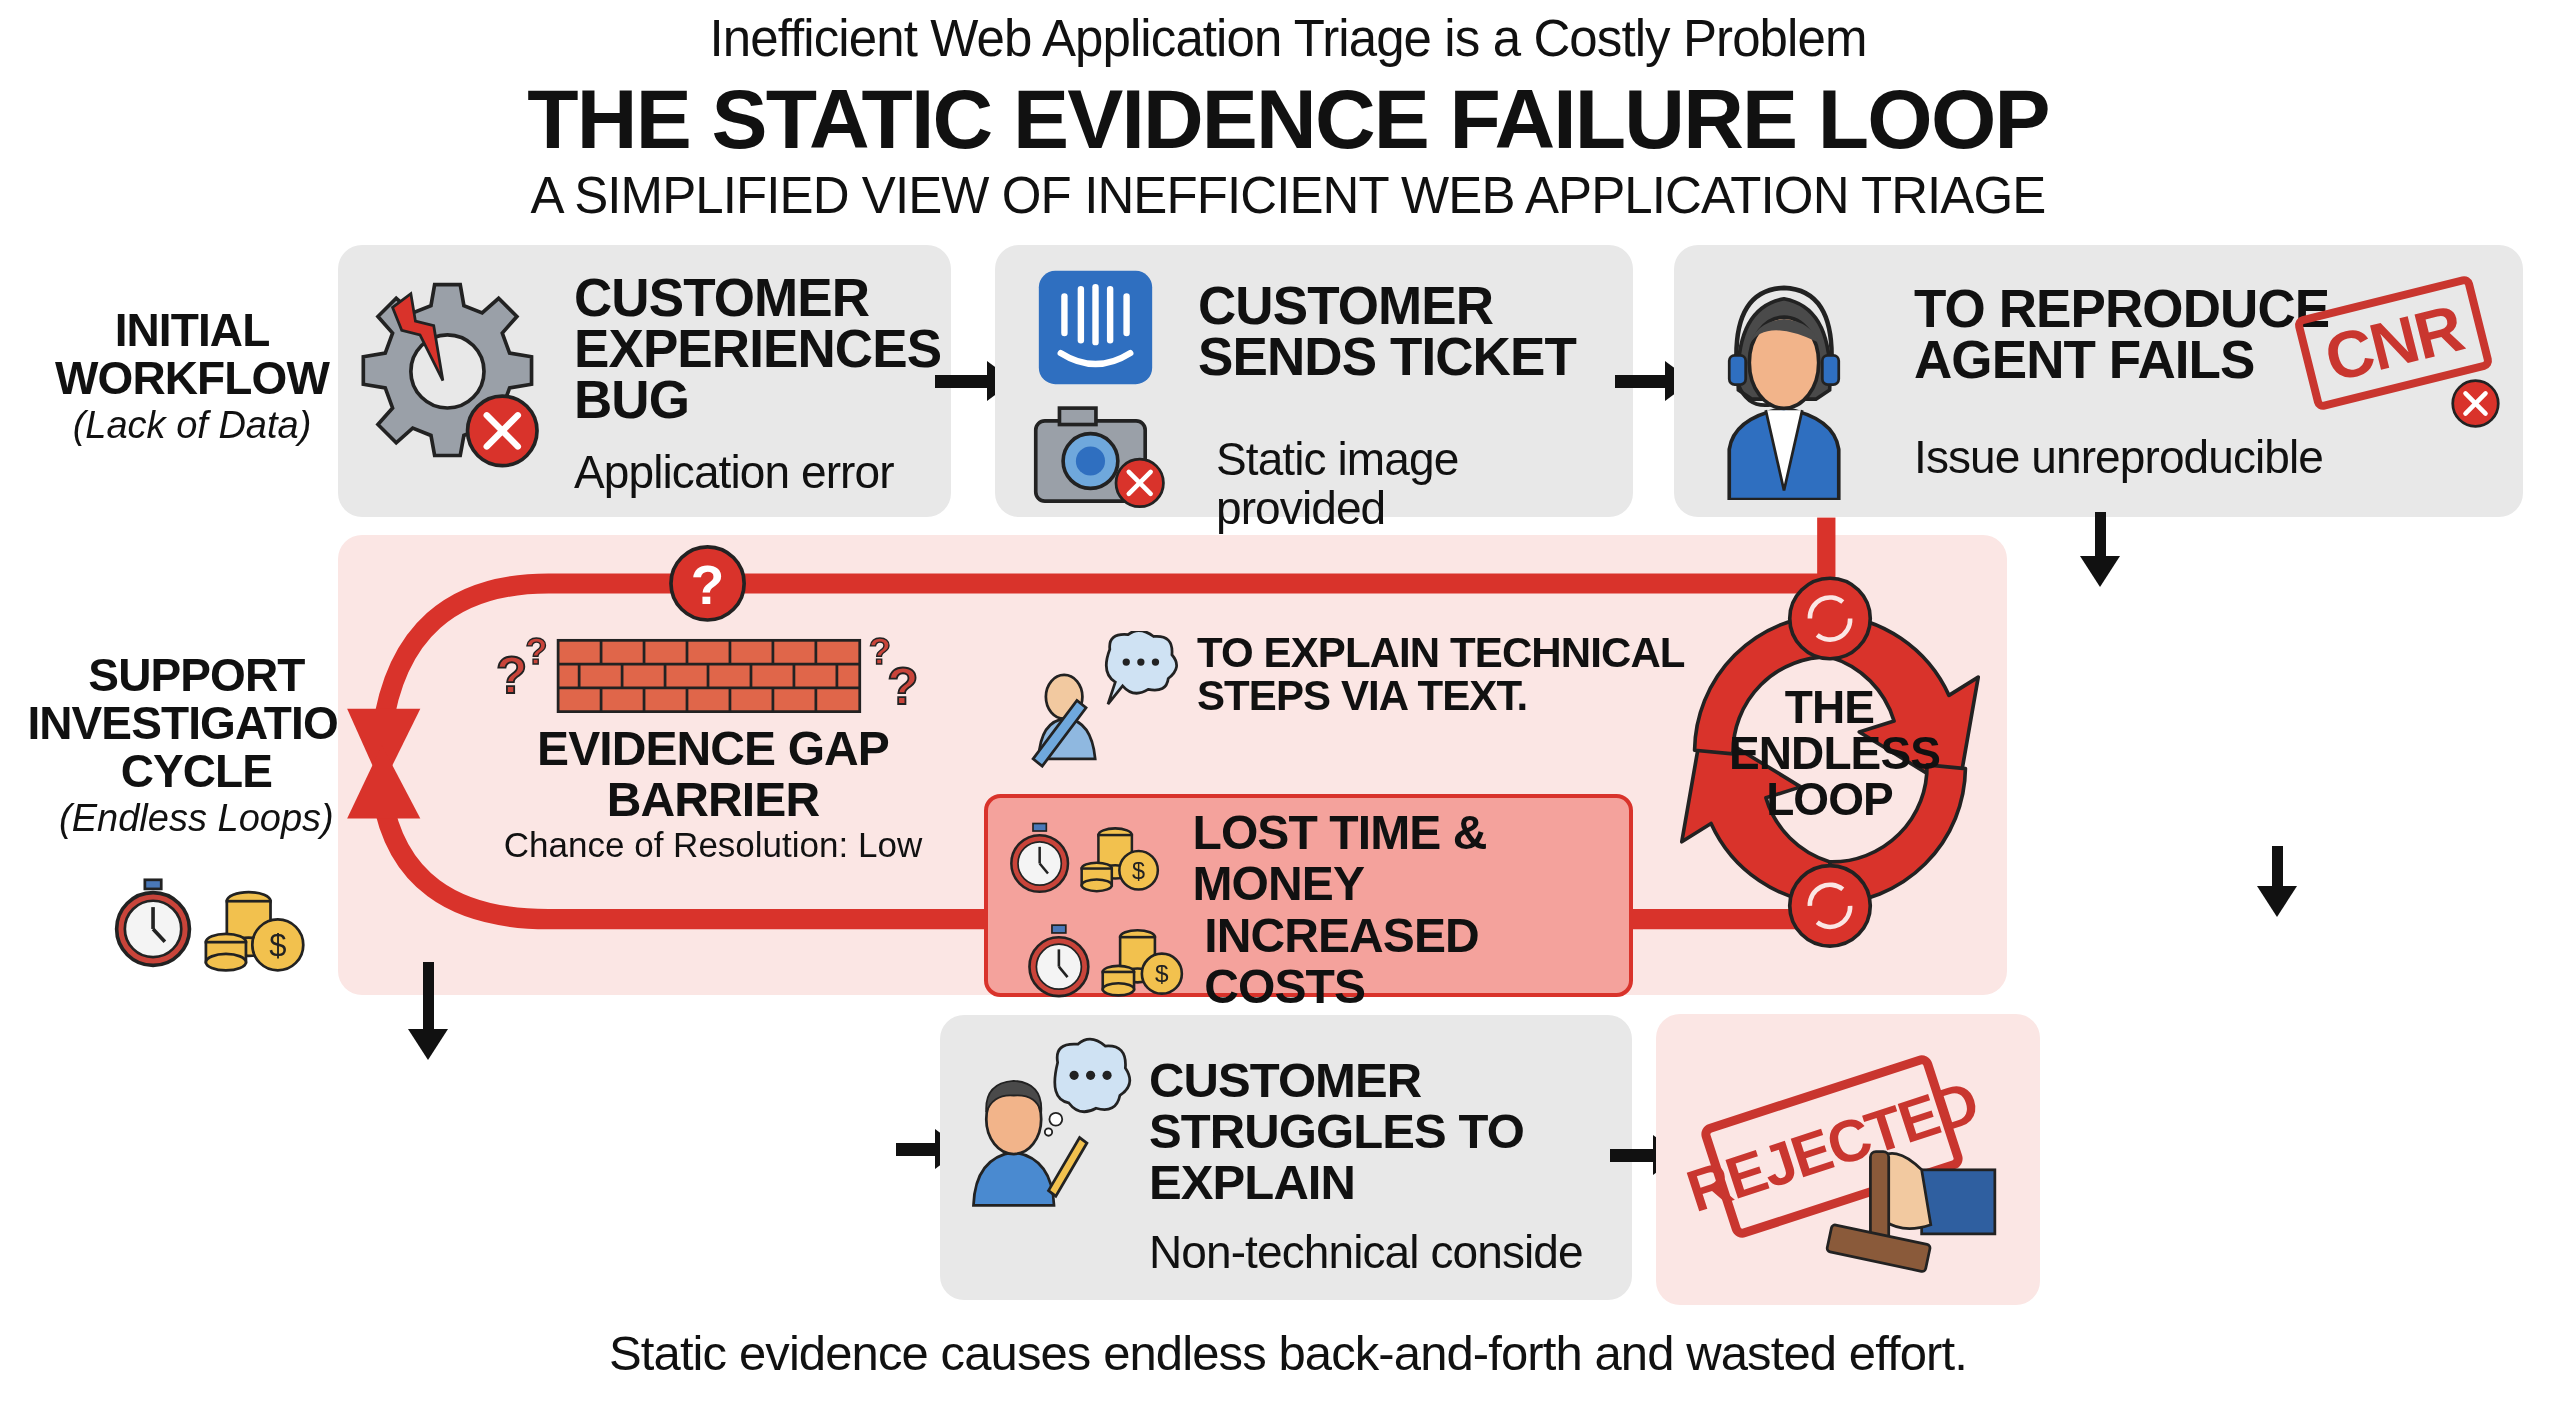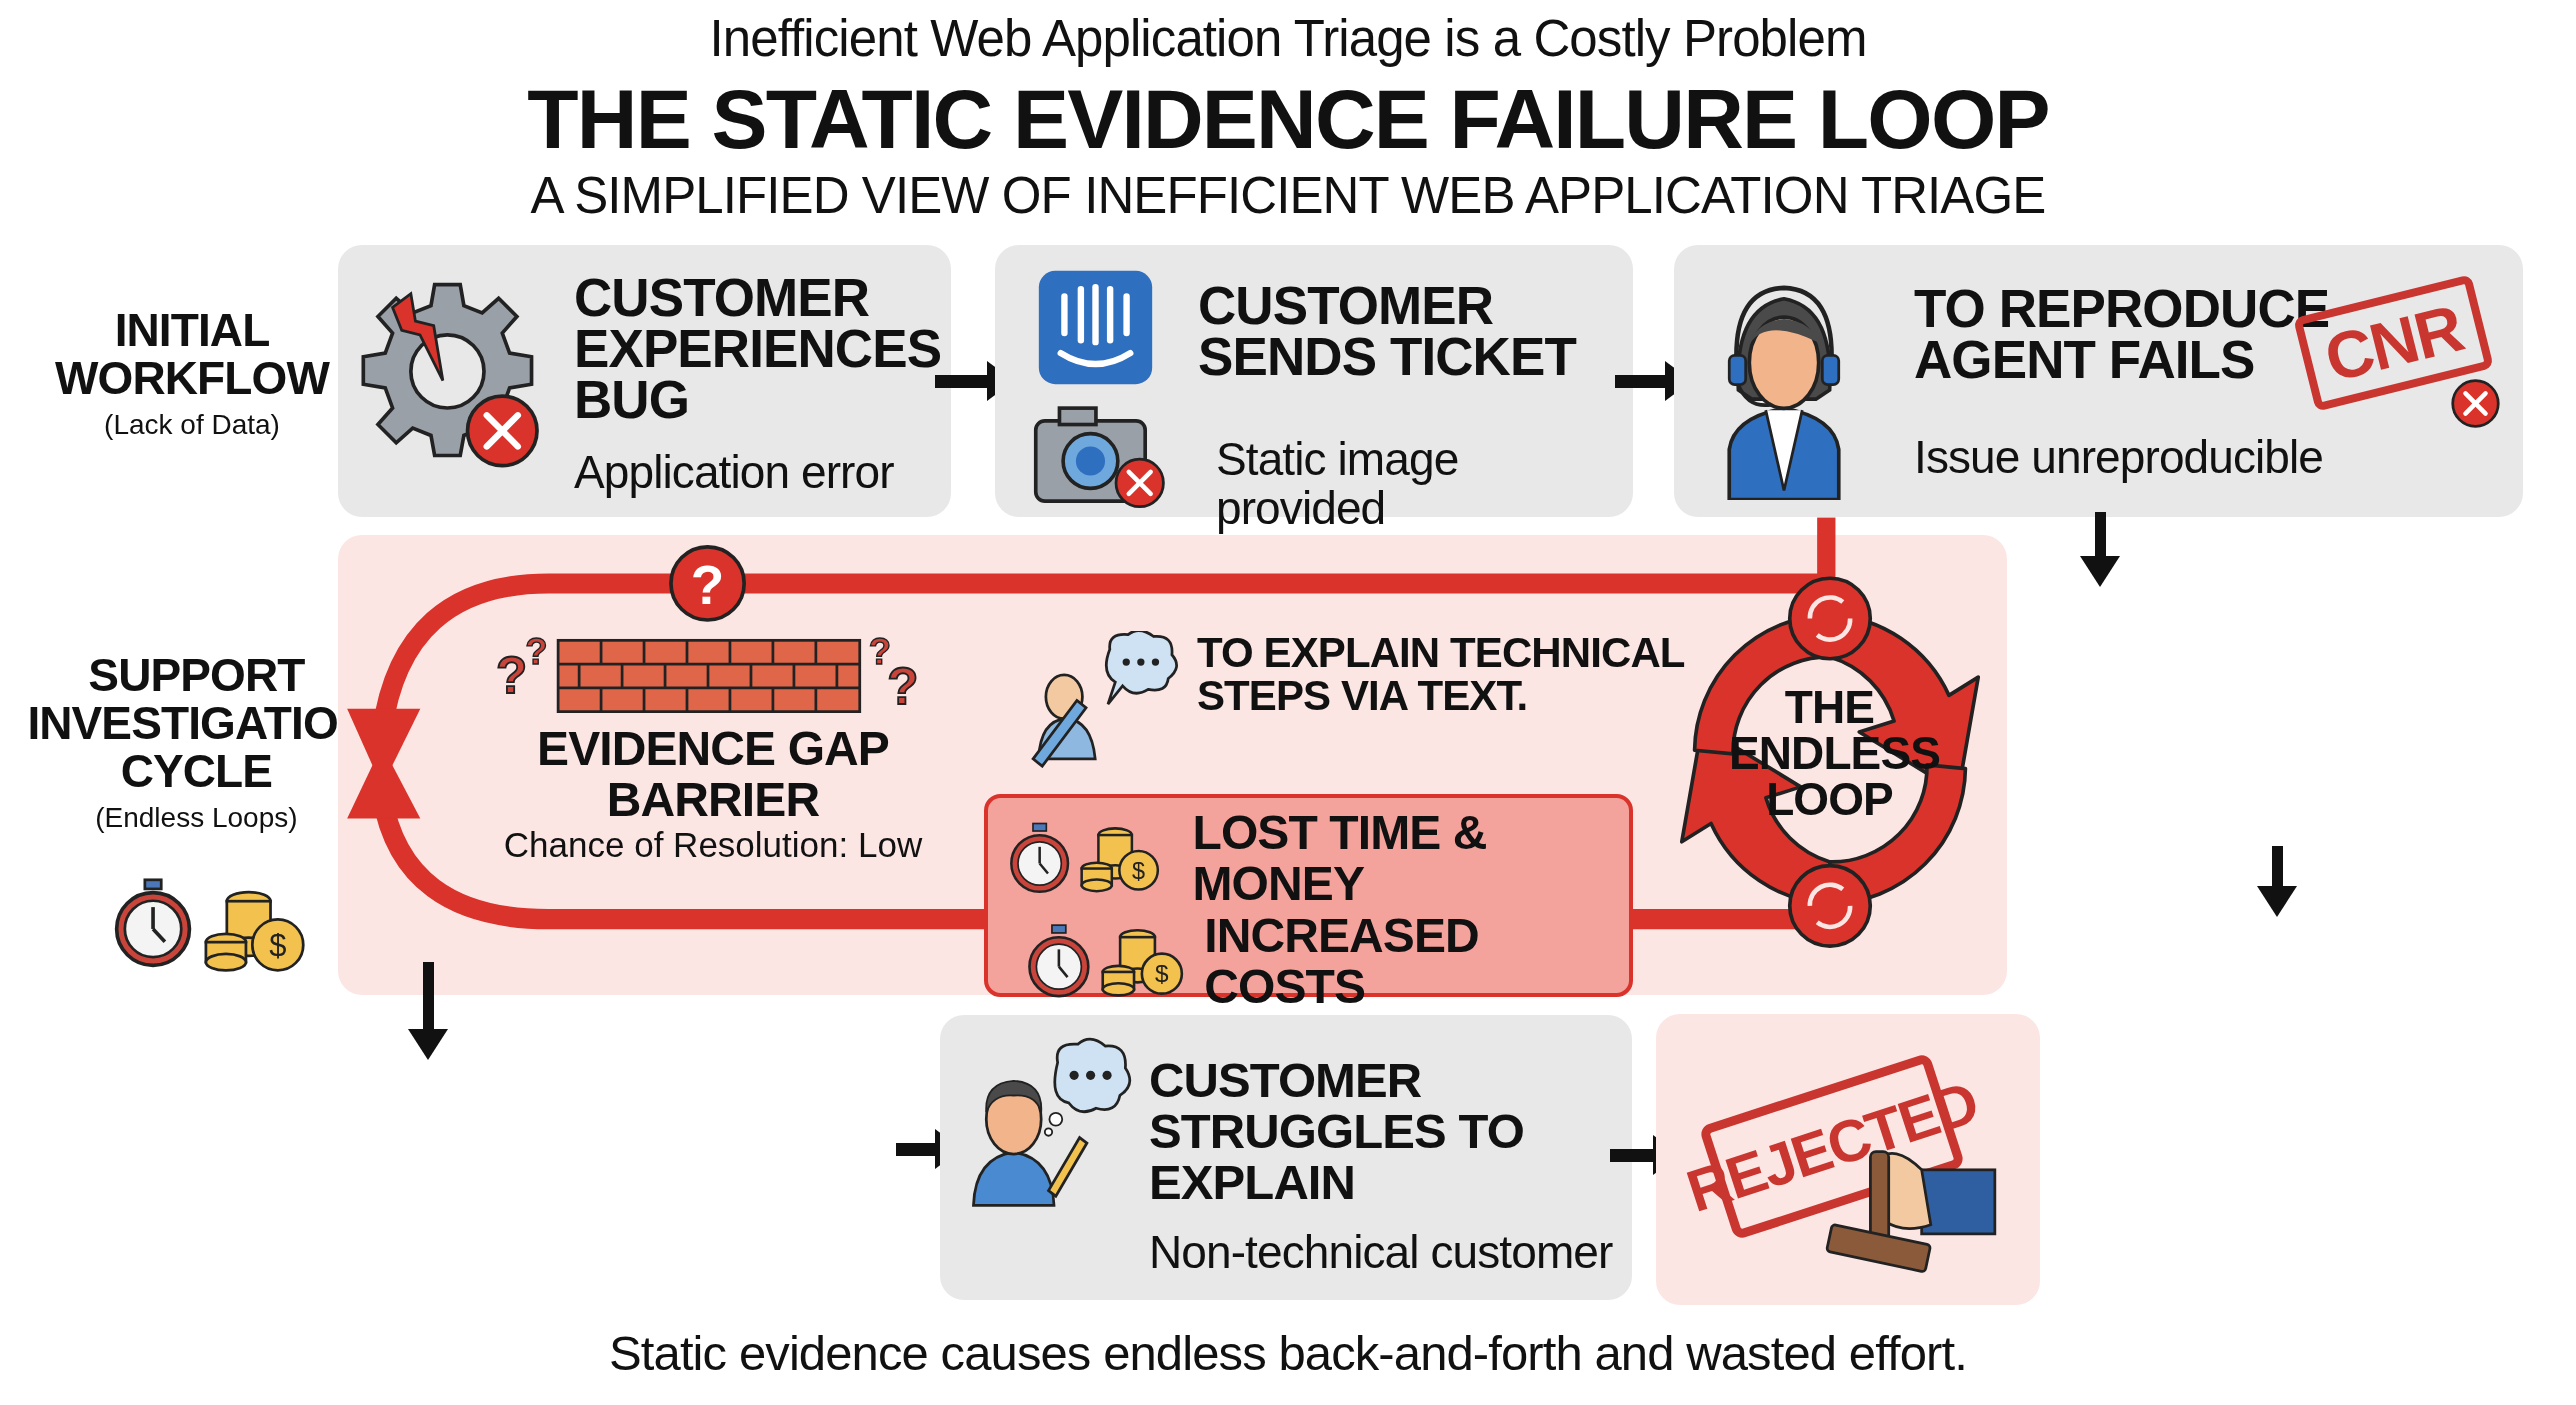--- a/index.html
+++ b/index.html
@@ -9,21 +9,21 @@
   .title-wrap { position: absolute; left: 0; width: 2576px; text-align: center; }
   .t1 { top: 9.1px; font-size: 51px; letter-spacing: -0.9px; }
   .t2 { top: 71px; font-size: 84px; font-weight: 700; letter-spacing: -1.8px; }
   .t3 { top: 166px; font-size: 51px; letter-spacing: -0.9px; }
   .card { position: absolute; background: #e8e8e8; border-radius: 24px; }
   .card.pink { background: #fbe6e4; }
   .head { font-weight: 700; font-size: 53px; line-height: 51px; letter-spacing: -0.9px; text-transform: uppercase; }
   .sub { font-size: 46px; line-height: 49px; letter-spacing: -0.9px; }
   .side { position: absolute; text-align: center; }
   .side .sh { font-weight: 700; font-size: 46px; line-height: 48px; letter-spacing: -0.9px; }
-  .side .ss { font-size: 28px; line-height: 46px; }
+  .side .ss { font-size: 38px; line-height: 46px; font-style: italic; }
   .arr-h { position: absolute; height: 12.8px; background: #111; }
   .arr-h::after { content: ""; position: absolute; right: -24px; top: -13.7px; border-left: 27.4px solid #111; border-top: 20px solid transparent; border-bottom: 20px solid transparent; }
   .arr-v { position: absolute; width: 11px; background: #111; }
   .arr-v::after { content: ""; position: absolute; bottom: -27.4px; left: -14.6px; border-top: 31px solid #111; border-left: 20px solid transparent; border-right: 20px solid transparent; }
   .footer { position: absolute; top: 1325px; left: 0; width: 2576px; text-align: center; font-size: 49px; letter-spacing: -0.9px; }
   svg { display: block; }
 </style>
 </head>
 <body>
 
@@ -439,21 +439,21 @@
       <path d="M18,186 Q20,134 62,128 Q104,134 106,186 Z" fill="#4a8ad0" stroke="#222" stroke-width="3"></path>
       <ellipse cx="62" cy="92" rx="30" ry="38" fill="#f2b48a" stroke="#222" stroke-width="3"></ellipse>
       <path d="M32,84 Q30,52 62,50 Q94,52 92,84 Q86,64 62,66 Q40,64 32,84 Z" fill="#4a4a4a" stroke="#222" stroke-width="2"></path>
       <path d="M100,170 L134,112 L142,118 L108,176 Z" fill="#f2c14e" stroke="#222" stroke-width="3"></path>
     </svg>
   </div>
   <div class="abs" style="left:209px; top:40px;">
     <div class="head" style="font-size:49px;">CUSTOMER</div>
     <div class="head" style="font-size:49px;">STRUGGLES TO</div>
     <div class="head" style="font-size:49px;">EXPLAIN</div>
-    <div class="sub" style="margin-top:20px;">Non-technical customer</div>
+    <div class="sub" style="margin-top:20px;">Non-technical conside</div>
   </div>
 </div>
 
 <div class="arr-h" style="left:1610px; top:1149px; width:46px;"></div>
 
 <div class="card pink" style="left:1656px; top:1014px; width:384px; height:291px;">
   <div class="abs" style="left:55px; top:73px; width:242px; height:119px; border:9.1px solid #c9362f; border-radius:11px; transform:rotate(-18deg); display:flex; align-items:center; justify-content:center;">
     <span style="color:#c9362f; font-weight:700; font-size:59px; letter-spacing:-1.8px;">REJECTED</span>
   </div>
   <div class="abs" style="left:165px; top:119px;">

